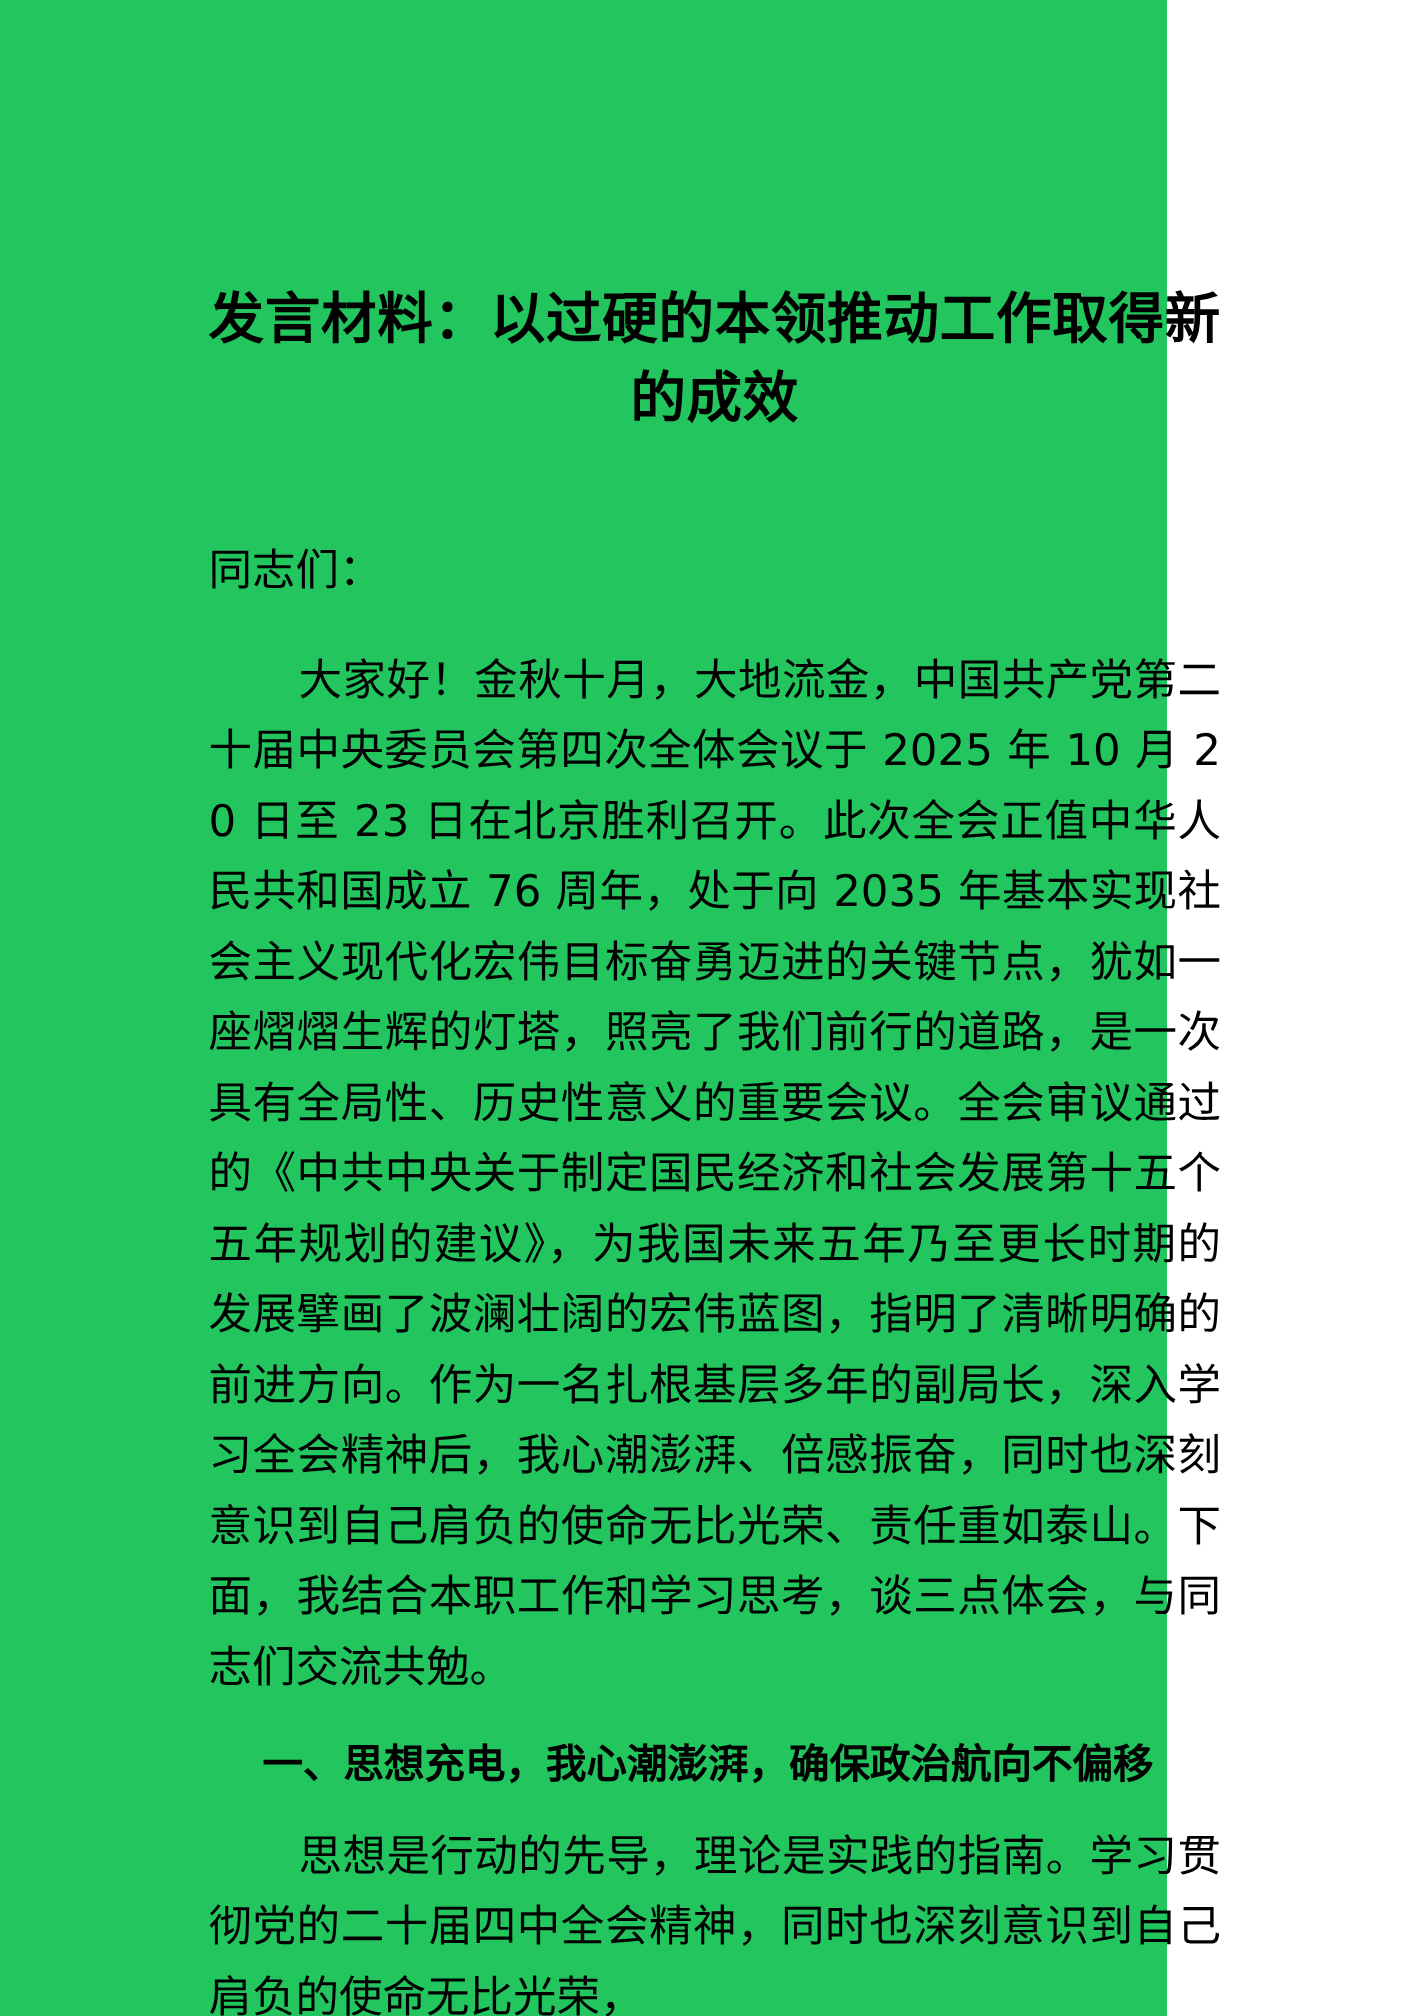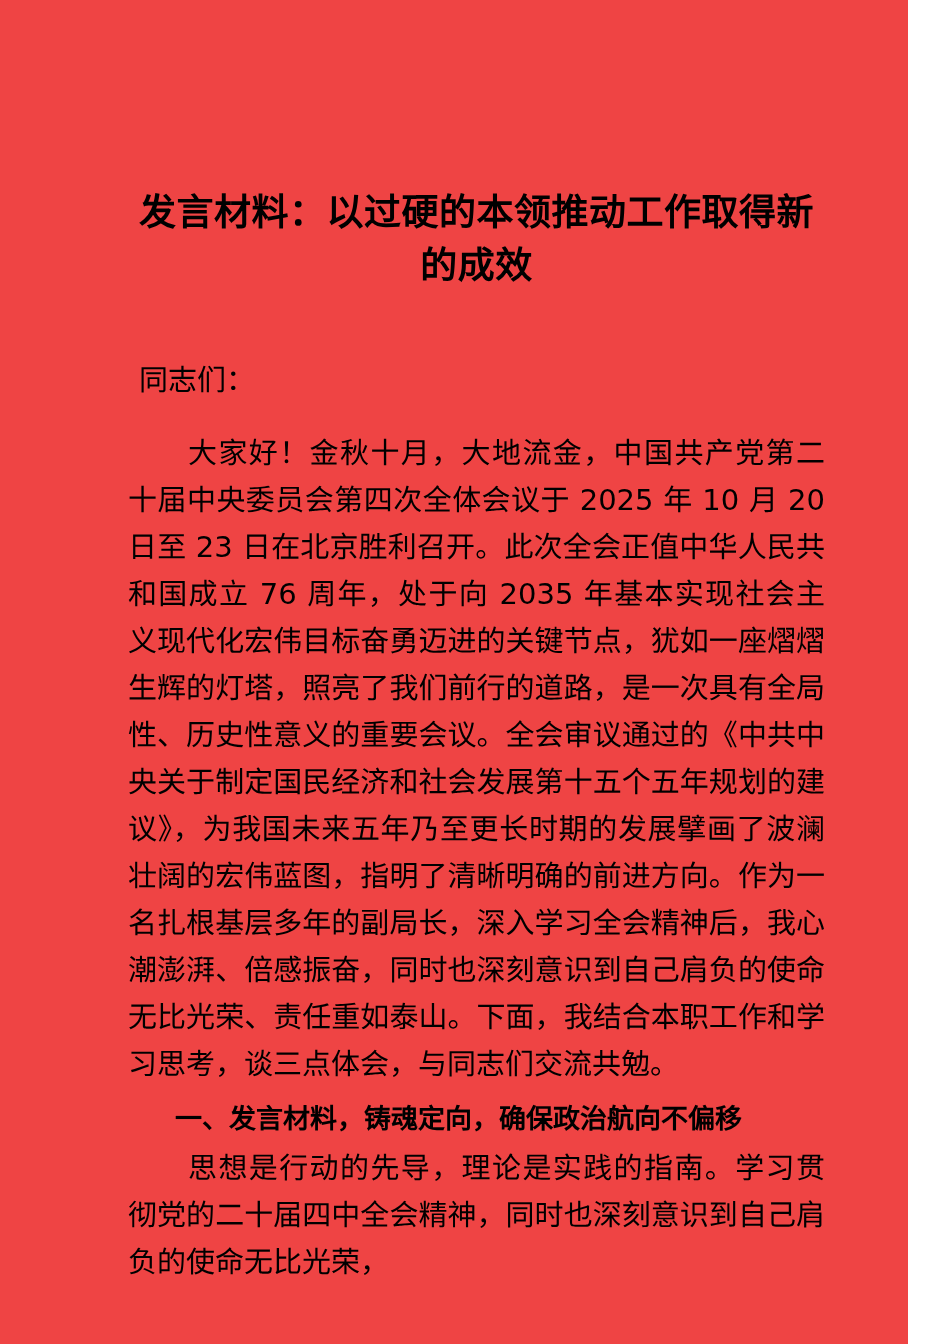--- a/index.html
+++ b/index.html
@@ -12,23 +12,23 @@
     width: 950px;
     height: 1344px;
     overflow: hidden;
     font-family: "DejaVu Sans", "Liberation Sans", sans-serif;
     color: #000000;
     -webkit-font-smoothing: antialiased;
   }
 
   .page {
     position: relative;
-    width: 908px;
+    width: 778px;
     height: 1344px;
-    background: #ef4444;
+    background: #22c55e;
     box-sizing: border-box;
   }
 
   .content {
     position: absolute;
     left: 127px;
     top: 0;
     width: 699px;
   }
 
@@ -56,21 +56,21 @@
     font-size: 29px;
     line-height: 47px;
     font-weight: 400;
     text-align: left;
     color: #000000;
     letter-spacing: 0px;
   }
 
   
   .para {
-    margin: 1px;
+    margin: 12px;
     padding: 0;
     font-size: 29px;
     line-height: 47px;
     font-weight: 400;
     text-align: justify;
     text-align-last: left;
     text-justify: inter-ideograph;
     text-indent: 60px;
     color: #000000;
     word-break: break-all;
@@ -104,18 +104,18 @@
 
 <div class="page">
   <div class="content">
 
     <h1 class="doc-title">发言材料：以过硬的本领推动工作取得新的成效</h1>
 
     <p class="salutation">同志们：</p>
 
     <p class="para first-body">大家好！金秋十月，大地流金，中国共产党第二十届中央委员会第四次全体会议于 2025 年 10 月 20 日至 23 日在北京胜利召开。此次全会正值中华人民共和国成立 76 周年，处于向 2035 年基本实现社会主义现代化宏伟目标奋勇迈进的关键节点，犹如一座熠熠生辉的灯塔，照亮了我们前行的道路，是一次具有全局性、历史性意义的重要会议。全会审议通过的《中共中央关于制定国民经济和社会发展第十五个五年规划的建议》，为我国未来五年乃至更长时期的发展擘画了波澜壮阔的宏伟蓝图，指明了清晰明确的前进方向。作为一名扎根基层多年的副局长，深入学习全会精神后，我心潮澎湃、倍感振奋，同时也深刻意识到自己肩负的使命无比光荣、责任重如泰山。下面，我结合本职工作和学习思考，谈三点体会，与同志们交流共勉。</p>
 
-    <p class="section-heading">一、发言材料，铸魂定向，确保政治航向不偏移</p>
+    <p class="section-heading">一、思想充电，我心潮澎湃，确保政治航向不偏移</p>
 
     <p class="para section-body">思想是行动的先导，理论是实践的指南。学习贯彻党的二十届四中全会精神，同时也深刻意识到自己肩负的使命无比光荣，</p>
 
   </div>
 </div>
 
 </body></html>

